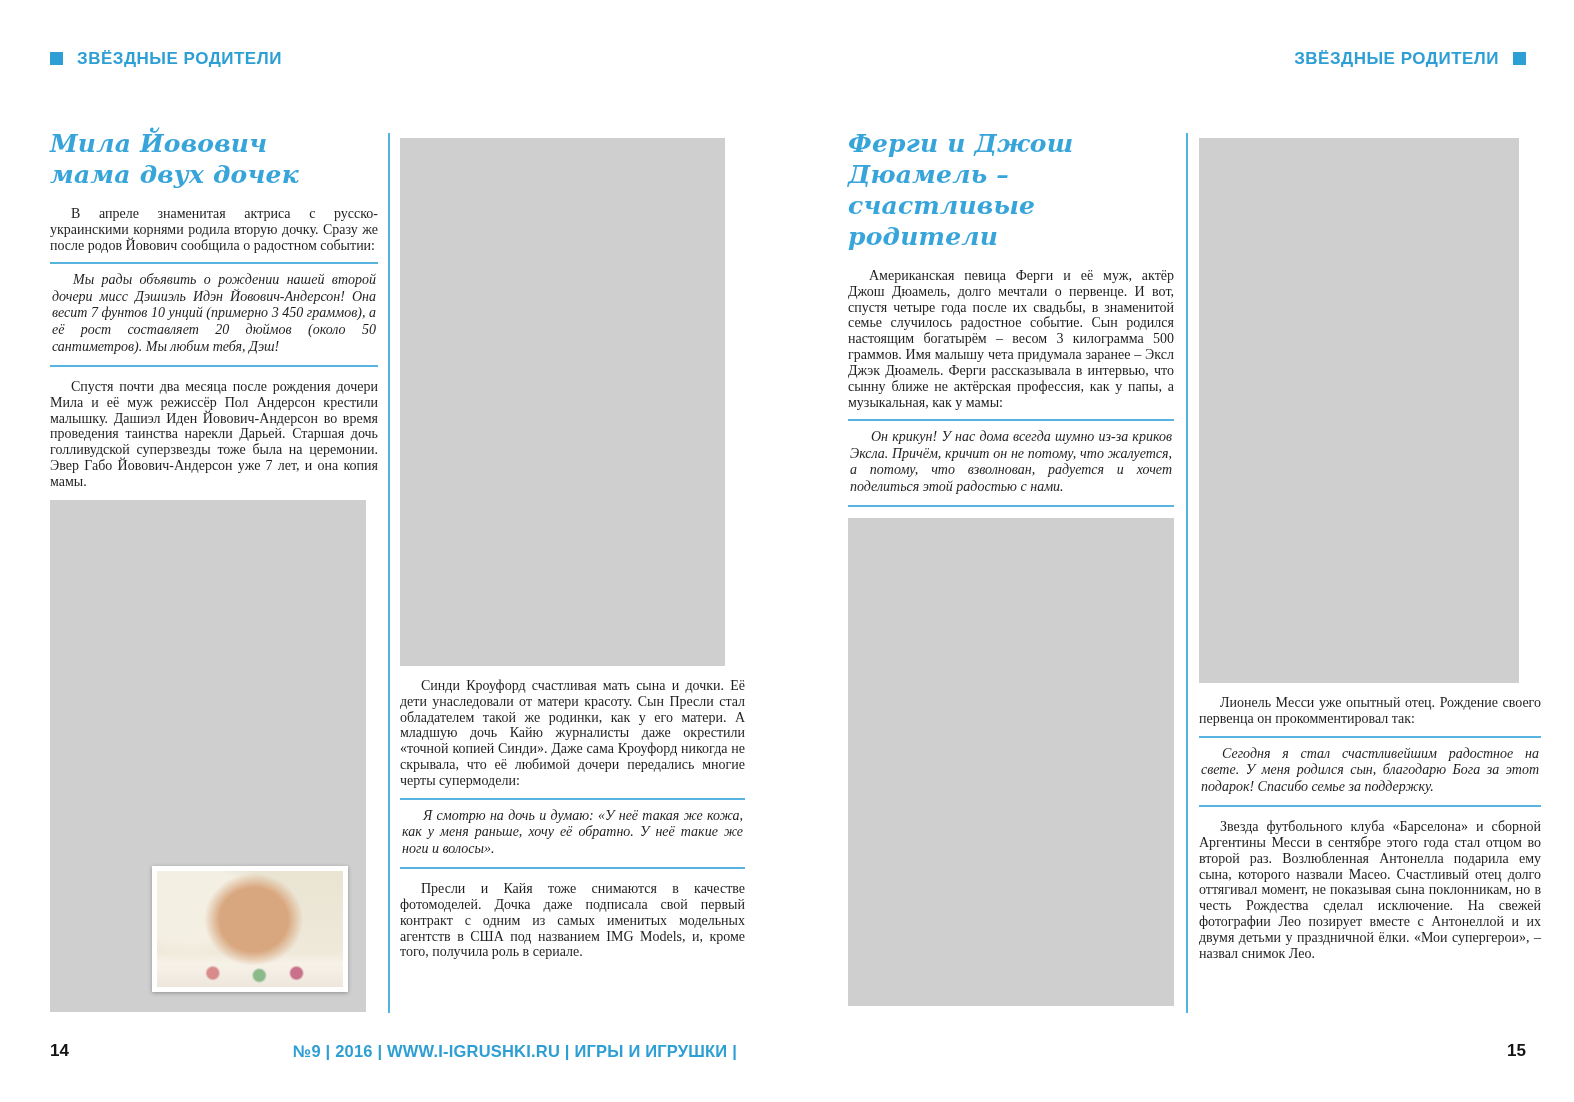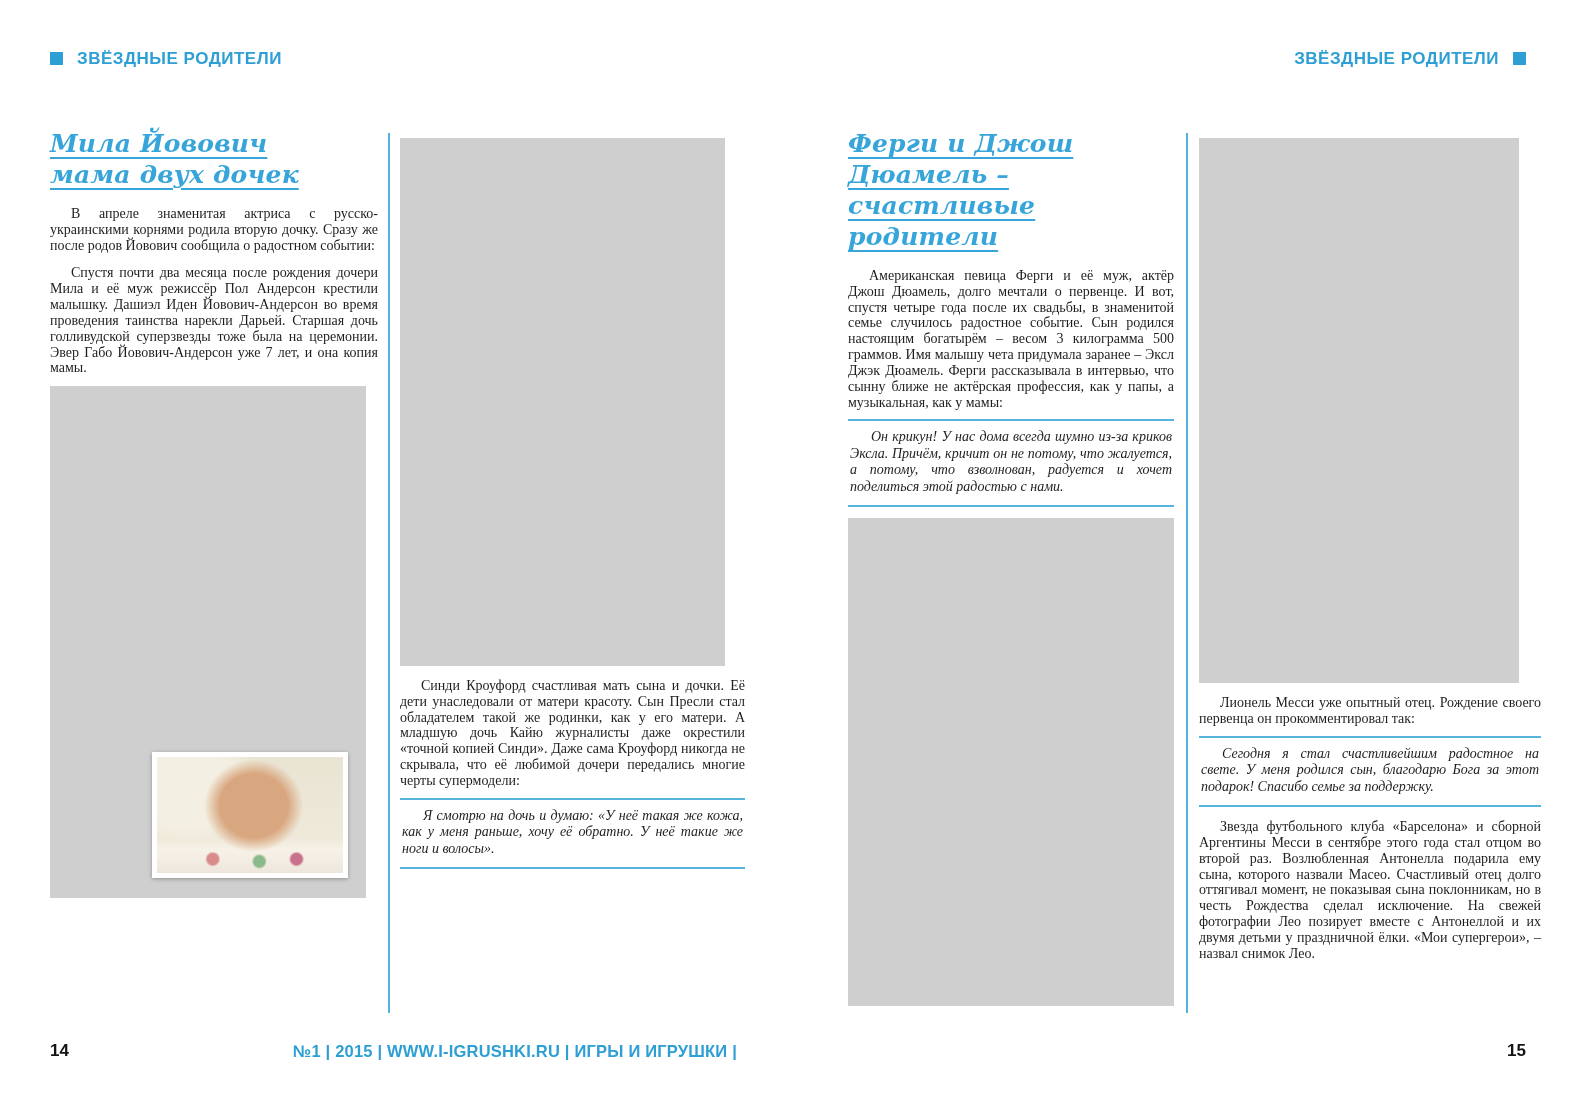--- a/index.html
+++ b/index.html
@@ -19,21 +19,21 @@
   .vrule{position:absolute;top:133px;height:880px;width:2px;background:#54b2de}
 
   
   .col{position:absolute;top:128px}
   .col1{left:50px;width:328px}
   .col2{left:400px;width:345px}
   .col3{left:848px;width:326px}
   .col4{left:1199px;width:342px}
 
   h2.title{margin:0 0 16px;font:italic 700 25px/1.24 "DejaVu Serif",serif;color:#38a5da;
-           white-space:pre-line;text-decoration:underline;text-decoration-thickness:2px;
+           white-space:pre-line;text-decoration-thickness:2px;
            text-underline-offset:5px;letter-spacing:.2px}
   p.body{margin:12px 0 9px;font:14px/1.13 "Liberation Serif",serif;color:#1e1e1e;
          text-align:justify;text-indent:1.5em}
   blockquote.quote{margin:3px 0 11px;padding:8px 2px 10px;
          border-top:2px solid #58b3de;border-bottom:2px solid #58b3de;
          font:italic 14px/1.18 "Liberation Serif",serif;color:#1e1e1e;
          text-align:justify;text-indent:1.5em}
 
   figure.photo{margin:10px 0 12px;position:relative;overflow:hidden;background:#cfcfcf}
 
@@ -142,45 +142,47 @@
     <span>ЗВЁЗДНЫЕ РОДИТЕЛИ</span><span class="sq"></span>
   </div>
 
   <div class="vrule" style="left:388px"></div>
   <div class="vrule" style="left:1186px"></div>
 
   <section class="col col1">
     <h2 class="title">Мила Йовович
 мама двух дочек</h2>
     <p class="body">В апреле знаменитая актриса с русско-украинскими корнями родила вторую дочку. Сразу же после родов Йовович сообщила о радостном событии:</p>
+    <blockquote class="quote">Мы рады объявить о рождении нашей второй дочери мисс Дэшиэль Идэн Йовович-Андерсон! Она весит 7 фунтов 10 унций (примерно 3 450 граммов), а её рост составляет 20 дюймов (около 50 сантиметров). Мы любим тебя, Дэш!</blockquote>
     <p class="body">Спустя почти два месяца после рождения дочери Мила и её муж режиссёр Пол Андерсон крестили малышку. Дашиэл Иден Йовович-Андерсон во время проведения таинства нарекли Дарьей. Старшая дочь голливудской суперзвезды тоже была на церемонии. Эвер Габо Йовович-Андерсон уже 7 лет, и она копия мамы.</p>
     <figure class="photo photo1" aria-label="Милла Йовович со старшей дочерью у каменной стены; врезка — спящая новорождённая">
       <div class="inset" aria-label="новорождённая дочь"></div>
     </figure>
   </section>
 
   <section class="col col2">
     <figure class="photo photo2" aria-label="Синди Кроуфорд с дочерью Кайей на шезлонге с синим полотенцем"></figure>
     <p class="body">Синди Кроуфорд счастливая мать сына и дочки. Её дети унаследовали от матери красоту. Сын Пресли стал обладателем такой же родинки, как у его матери. А младшую дочь Кайю журналисты даже окрестили «точной копией Синди». Даже сама Кроуфорд никогда не скрывала, что её любимой дочери передались многие черты супермодели:</p>
     <blockquote class="quote">Я смотрю на дочь и думаю: «У неё такая же кожа, как у меня раньше, хочу её обратно. У неё такие же ноги и волосы».</blockquote>
+    <p class="body">Пресли и Кайя тоже снимаются в качестве фотомоделей. Дочка даже подписала свой первый контракт с одним из самых именитых модельных агентств в США под названием IMG Models, и, кроме того, получила роль в сериале.</p>
   </section>
 
   <section class="col col3">
     <h2 class="title">Ферги и Джош
 Дюамель – счастливые
 родители</h2>
     <p class="body">Американская певица Ферги и её муж, актёр Джош Дюамель, долго мечтали о первенце. И вот, спустя четыре года после их свадьбы, в знаменитой семье случилось радостное событие. Сын родился настоящим богатырём – весом 3 килограмма 500 граммов. Имя малышу чета придумала заранее – Эксл Джэк Дюамель. Ферги рассказывала в интервью, что сынну ближе не актёрская профессия, как у папы, а музыкальная, как у мамы:</p>
     <blockquote class="quote">Он крикун! У нас дома всегда шумно из-за криков Эксла. Причём, кричит он не потому, что жалуется, а потому, что взволнован, радуется и хочет поделиться этой радостью с нами.</blockquote>
     <figure class="photo photo3" aria-label="Джош Дюамель с сыном Экслом на руках и Ферги на прогулке"></figure>
   </section>
 
   <section class="col col4">
     <figure class="photo photo4" aria-label="Лионель Месси с Антонеллой и двумя сыновьями в пижамах у новогодней ёлки"></figure>
     <p class="body">Лионель Месси уже опытный отец. Рождение своего первенца он прокомментировал так:</p>
     <blockquote class="quote">Сегодня я стал счастливейшим радостное на свете. У меня родился сын, благодарю Бога за этот подарок! Спасибо семье за поддержку.</blockquote>
     <p class="body">Звезда футбольного клуба «Барселона» и сборной Аргентины Месси в сентябре этого года стал отцом во второй раз. Возлюбленная Антонелла подарила ему сына, которого назвали Масео. Счастливый отец долго оттягивал момент, не показывая сына поклонникам, но в честь Рождества сделал исключение. На свежей фотографии Лео позирует вместе с Антонеллой и их двумя детьми у праздничной ёлки. «Мои супергерои», – назвал снимок Лео.</p>
   </section>
 
   <div class="pageno pn-left">14</div>
-  <div class="issue">№1 | 2015 | WWW.I-IGRUSHKI.RU | ИГРЫ И ИГРУШКИ |</div>
+  <div class="issue">№9 | 2016 | WWW.I-IGRUSHKI.RU | ИГРЫ И ИГРУШКИ |</div>
   <div class="pageno pn-right">15</div>
 
 </div>
 
 </body></html>

